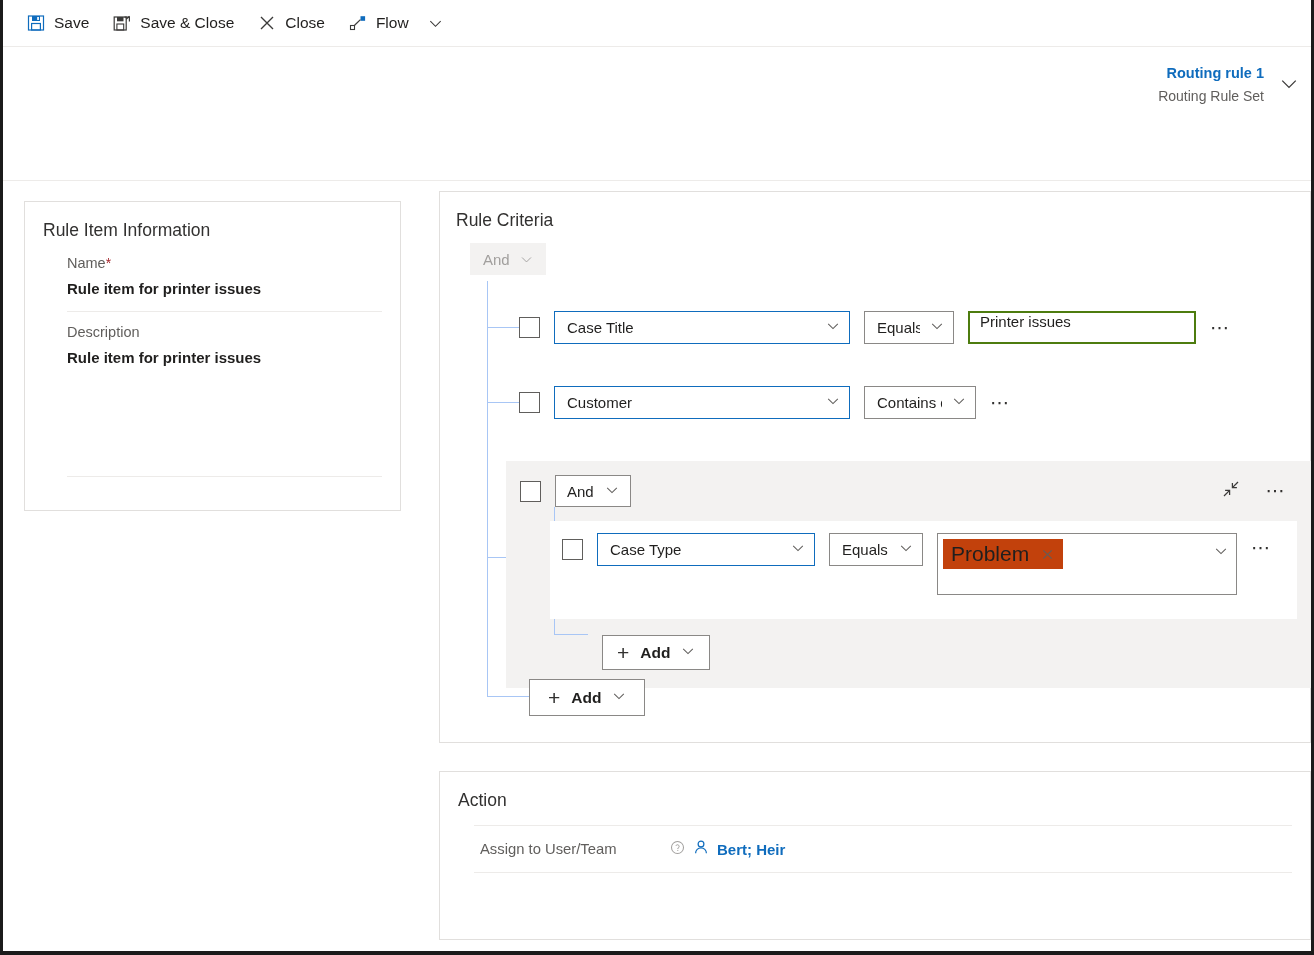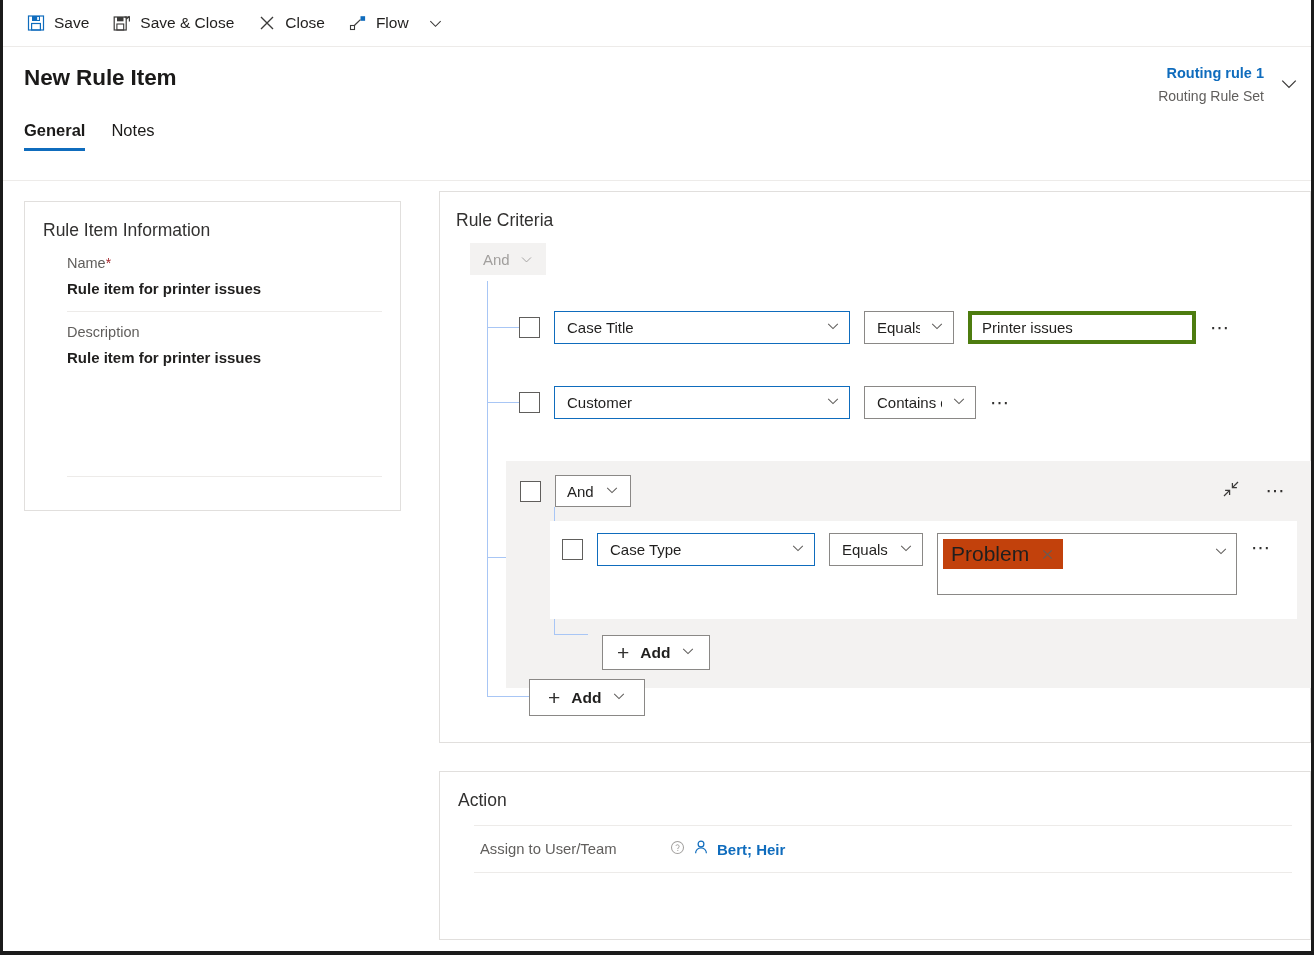--- a/index.html
+++ b/index.html
@@ -234,26 +234,25 @@
     font-size: 15px;
     color: #201f1e;
     cursor: default;
   }
   .sel.blue { border: 1px solid #0f6cbd; }
   .sel .lab { white-space: nowrap; overflow: hidden; }
   .sel .cv { margin-left: 10px; flex: none; }
   .txtbox {
     height: 33px;
     background: #ffffff;
-    border: 4px solid #4d7c0f;
+    border: 2px solid #4d7c0f;
     padding: 0 10px;
     font-size: 15px;
     color: #201f1e;
     display: flex;
-    align-items: center;
   }
   .ellipsis {
     font-size: 19px;
     color: #323130;
     letter-spacing: 2.5px;
     line-height: 10px;
     cursor: default;
     flex: none;
     user-select: none;
   }
@@ -418,42 +417,33 @@
     </div>
 
     <div class="cmd-caret">
       <svg viewBox="0 0 16 16" width="15" height="15">
         <path d="M2.5 5.5 L8 11 L13.5 5.5" fill="none" stroke="#3b3a39" stroke-width="1.15"></path>
       </svg>
     </div>
   </div>
 
   <div class="pagehead">
-    <div class="page-title">New Rule Item</div>
 
     <div class="head-right">
       <div class="head-right-text">
         <span class="hr-main">Routing rule 1</span>
         <span class="hr-sub">Routing Rule Set</span>
       </div>
       <div class="head-chevron">
         <svg viewBox="0 0 16 16" width="18" height="18">
           <path d="M2 5 L8 11 L14 5" fill="none" stroke="#3b3a39" stroke-width="1.15"></path>
         </svg>
       </div>
     </div>
 
-    <div class="tabs">
-      <div class="tab active">
-        <span>General</span>
-      </div>
-      <div class="tab">
-        <span>Notes</span>
-      </div>
-    </div>
   </div>
 
   <div class="body">
 
     <div class="left-col">
       <div class="card left-card">
         <div class="section-title">Rule Item Information</div>
 
         <div class="field">
           <div class="field-label">

